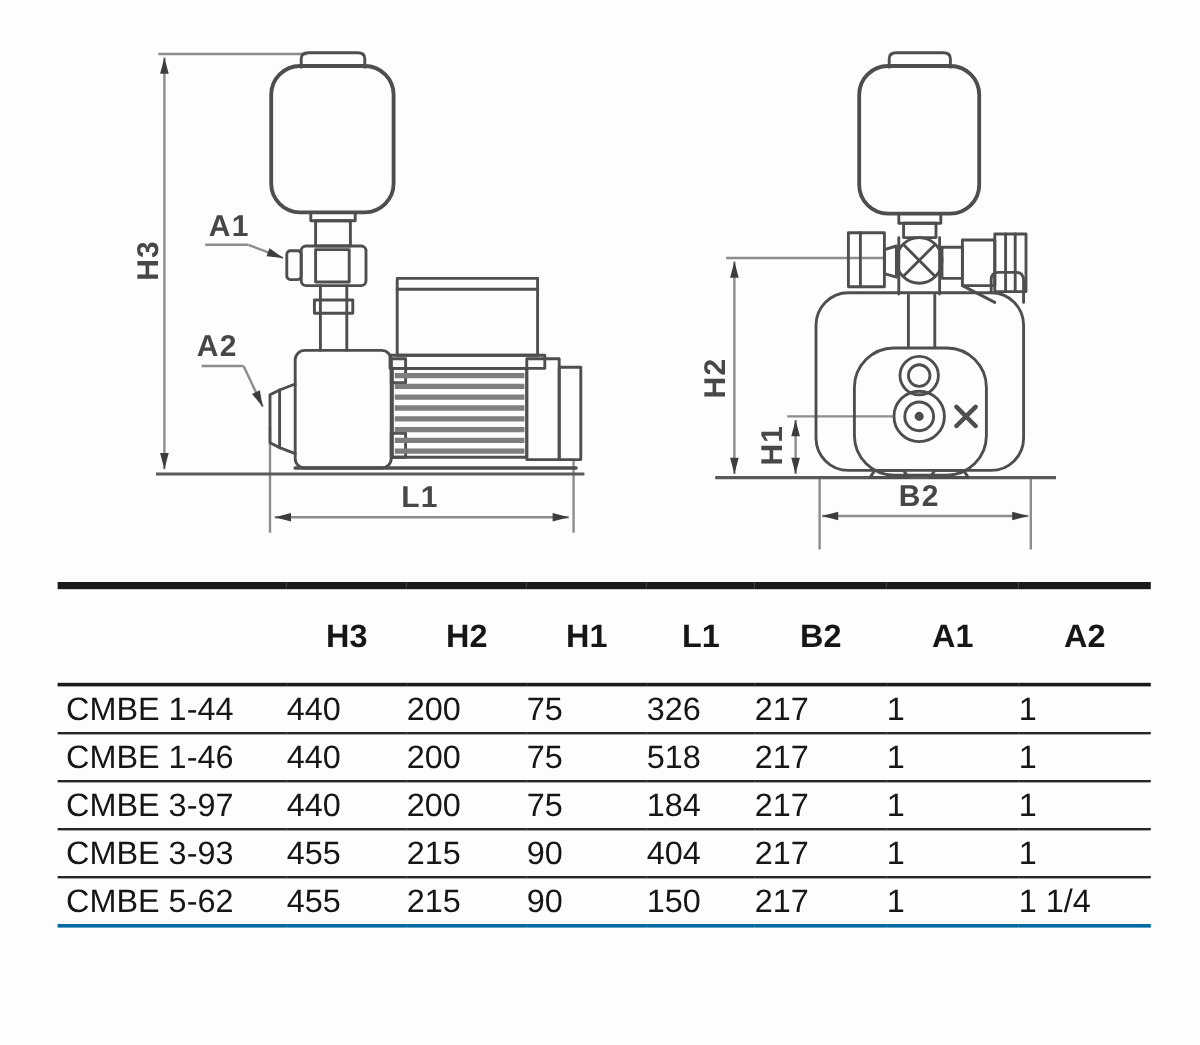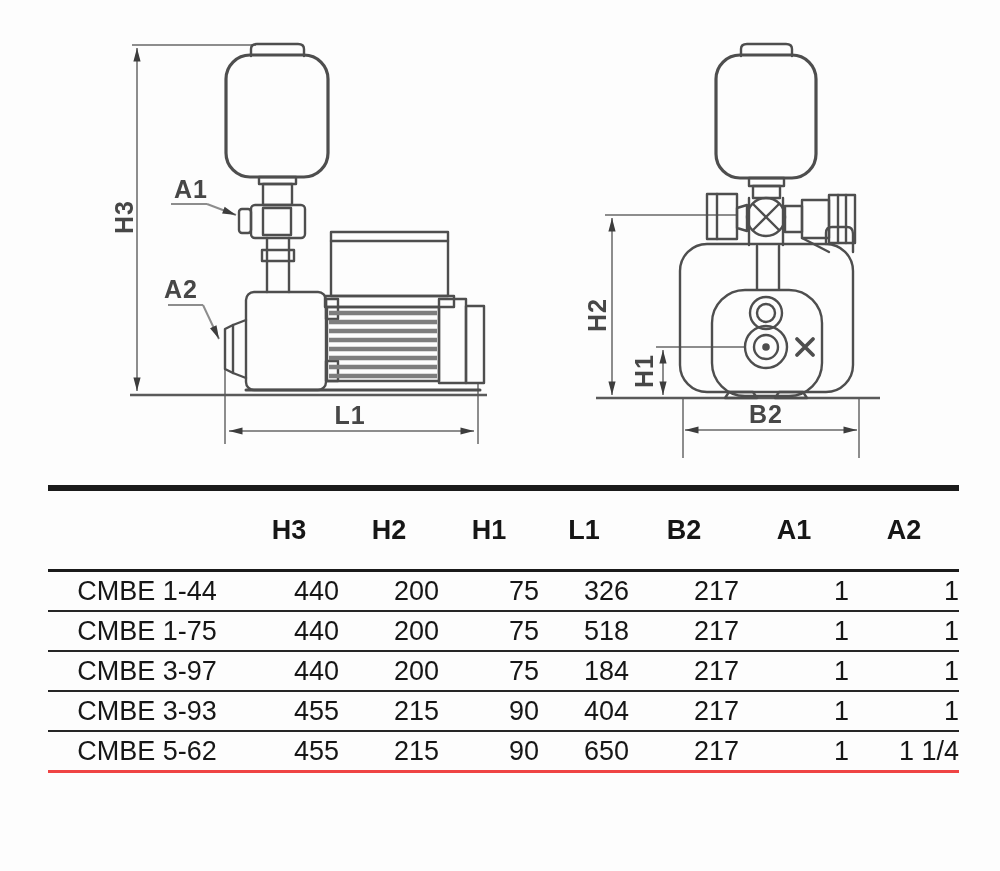--- a/index.html
+++ b/index.html
@@ -3,23 +3,23 @@
 <meta charset="utf-8">
 <style>
   html,body{margin:0;padding:0;background:#ffffff;}
   .page{position:relative;width:1000px;height:871px;background:#fdfdfd;font-family:"Liberation Sans",sans-serif;overflow:hidden;}
   .diagram{position:absolute;left:0;top:0;width:1000px;height:472px;}
   .diagram svg{position:absolute;left:0;top:0;filter:blur(0.35px);}
   .dim-label{position:absolute;font-weight:bold;font-size:25px;color:#474747;transform:translate(-50%,-50%);letter-spacing:1px;white-space:nowrap;}
   .dim-label.rot{transform:translate(-50%,-50%) rotate(-90deg);}
   .dims-table{position:absolute;left:48px;top:485px;width:911px;border-collapse:collapse;table-layout:fixed;color:#161616;border-top:6px solid #1b1b1b;}
   .dims-table th{font-size:27px;font-weight:bold;height:78px;vertical-align:middle;text-align:center;border-bottom:3px solid #1b1b1b;padding:0;}
-  .dims-table td{font-size:27px;font-weight:normal;height:38px;vertical-align:middle;text-align:right;border-bottom:2px solid #262626;padding:0;}
-  .dims-table tr:last-child td{border-bottom:3px solid #ef4444;}
-  .dims-table .name-col{text-align:center;padding-left:7px;}
+  .dims-table td{font-size:27px;font-weight:normal;height:38px;vertical-align:middle;text-align:left;border-bottom:2px solid #262626;padding:0;}
+  .dims-table tr:last-child td{border-bottom:3px solid #0369a1;}
+  .dims-table .name-col{text-align:left;padding-left:7px;}
 </style>
 </head>
 <body>
 
 <div class="page">
 
   <div class="diagram">
     <svg width="1000" height="472" viewBox="0 0 1000 472">
       <defs>
         <marker id="arr" markerUnits="userSpaceOnUse" markerWidth="18" markerHeight="12" refX="14" refY="5" orient="auto-start-reverse">
@@ -153,21 +153,21 @@
         <td class="name-col">CMBE 1-44</td>
         <td>440</td>
         <td>200</td>
         <td>75</td>
         <td>326</td>
         <td>217</td>
         <td>1</td>
         <td>1</td>
       </tr>
       <tr>
-        <td class="name-col">CMBE 1-75</td>
+        <td class="name-col">CMBE 1-46</td>
         <td>440</td>
         <td>200</td>
         <td>75</td>
         <td>518</td>
         <td>217</td>
         <td>1</td>
         <td>1</td>
       </tr>
       <tr>
         <td class="name-col">CMBE 3-97</td>
@@ -187,21 +187,21 @@
         <td>404</td>
         <td>217</td>
         <td>1</td>
         <td>1</td>
       </tr>
       <tr>
         <td class="name-col">CMBE 5-62</td>
         <td>455</td>
         <td>215</td>
         <td>90</td>
-        <td>650</td>
+        <td>150</td>
         <td>217</td>
         <td>1</td>
         <td>1 1/4</td>
       </tr>
     </tbody>
   </table>
 
 </div>
 
 </body></html>

